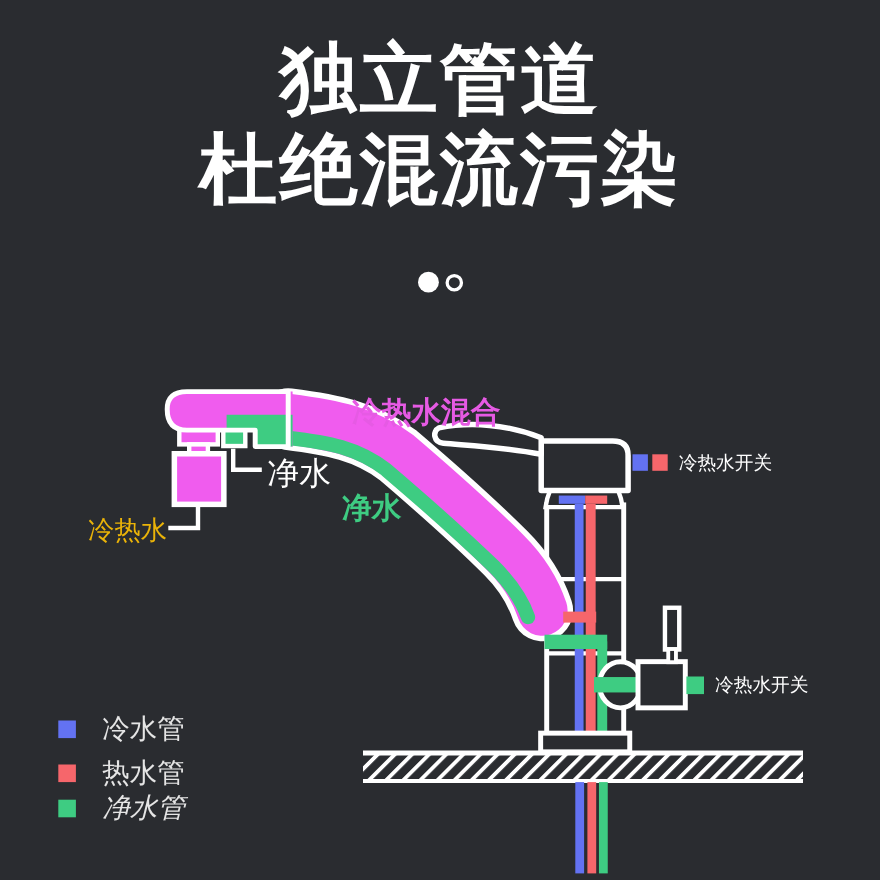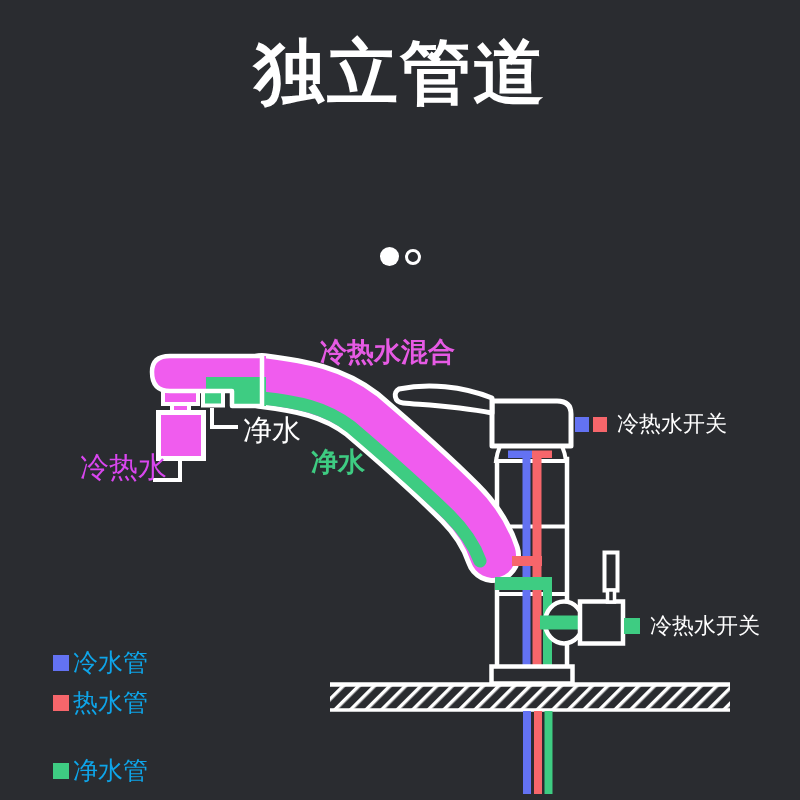--- a/index.html
+++ b/index.html
@@ -15,48 +15,49 @@
     left:0;top:32px;width:800px;text-align:center;
     font-size:71px;font-weight:800;line-height:82px;letter-spacing:2px;
     color:#fff;white-space:nowrap;
   }
   
   .dot{border-radius:50%;box-sizing:border-box;}
   .dot-filled{left:380px;top:247px;width:19px;height:19px;background:#fff;}
   .dot-hollow{left:405px;top:249px;width:16px;height:16px;border:3px solid #fff;background:transparent;}
   
   .lbl{white-space:nowrap;}
-  .lbl-mixed{left:320px;top:334px;font-size:27px;font-weight:600;color:#e65ae4;}
+  .lbl-mixed{left:320px;top:357px;font-size:27px;font-weight:600;color:#e65ae4;}
   .lbl-pure-pipe{left:311px;top:444px;font-size:27px;font-weight:600;color:#3ecc82;}
   .lbl-pure-outlet{left:243px;top:411px;font-size:29px;color:#fff;}
-  .lbl-hotcold{left:80px;top:448px;font-size:29px;color:#d946ef;}
+  .lbl-hotcold{left:80px;top:466px;font-size:24px;color:#eab308;}
   .switch-row{display:flex;align-items:center;}
   .row-hotcold-switch{left:575px;top:409px;}
   .row-pure-switch{left:624px;top:611px;}
-  .switch-row .txt{font-size:22px;color:#fff;margin-left:10px;white-space:nowrap;}
+  .switch-row .txt{font-size:17px;color:#fff;margin-left:10px;white-space:nowrap;}
   .sq{display:inline-block;box-sizing:border-box;}
   .sq14{width:14px;height:15px;}
   .sq16{width:16px;height:16px;}
   .sq-blue{background:#6372f2;}
   .sq-red{background:#f6666b;}
   .sq-green{background:#3ecc82;}
   .mr3{margin-right:4px;}
   
   .legend-row{display:flex;align-items:center;left:53px;}
-  .legend-row .txt{font-size:25px;color:#0ea5e9;margin-left:4px;white-space:nowrap;}
+  .legend-row .txt{font-size:25px;color:#e5e5e5;margin-left:24px;white-space:nowrap;}
   .legend-0{top:646px;}
   .legend-1{top:686px;text-align:center;}
-  .legend-2{top:754px;}
+  .legend-2{top:718px;font-style:italic;}
   svg{position:absolute;left:0;top:0;}
 </style>
 </head>
 <body>
 
 <div class="abs title">
   <div>独立管道</div>
+  <div>杜绝混流污染</div>
 </div>
 
 <div class="abs dot dot-filled"></div>
 <div class="abs dot dot-hollow"></div>
 
 <svg width="800" height="800" viewBox="0 0 800 800">
   <defs>
     <pattern id="hatch" width="11" height="11" patternUnits="userSpaceOnUse" patternTransform="rotate(-45)">
       <rect x="0" y="0" width="11" height="11" fill="#2a2c30"></rect>
       <rect x="0" y="0" width="11" height="3.5" fill="#ffffff"></rect>

